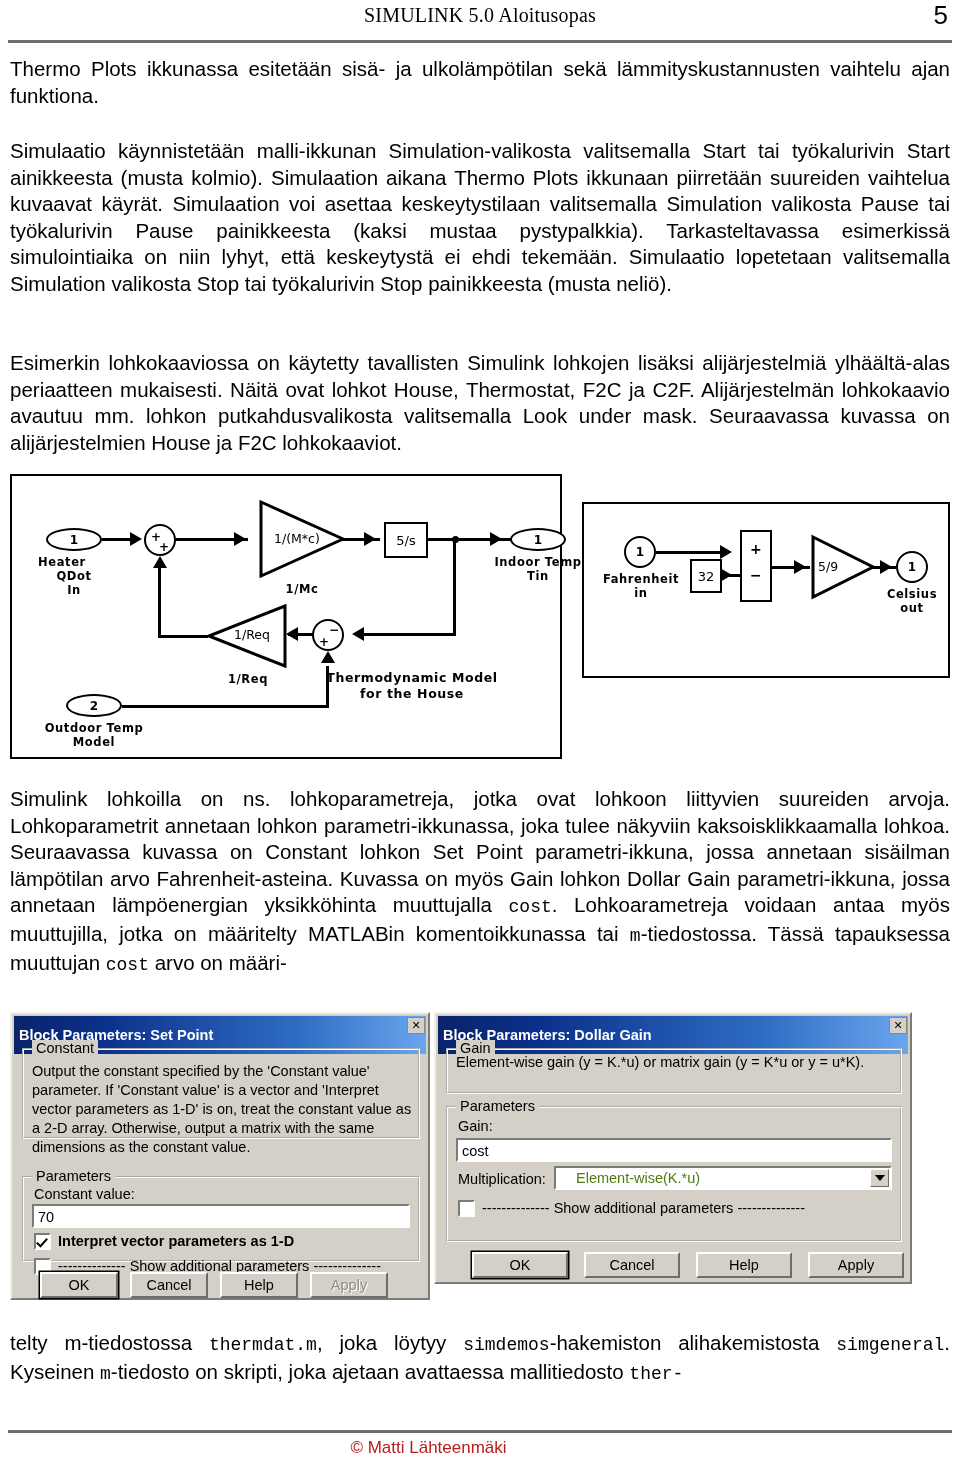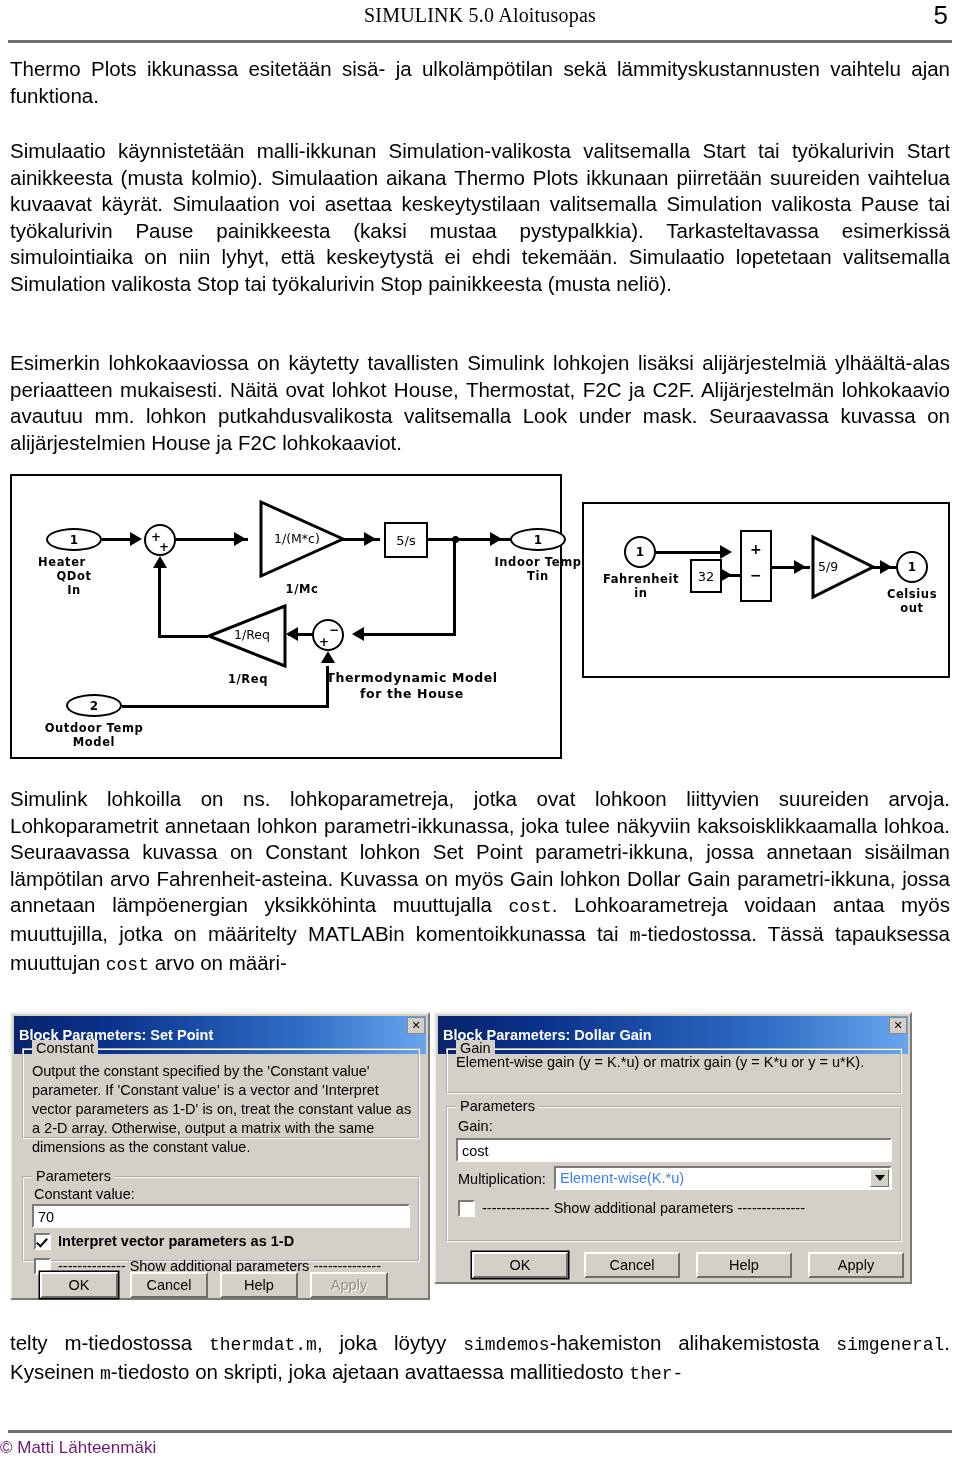--- a/index.html
+++ b/index.html
@@ -256,24 +256,24 @@
     align-items: center;
   }
   .combo {
     position: absolute;
     background: #ffffff;
     border: 2px solid #7b7b75;
     border-right-color: #ffffff;
     border-bottom-color: #ffffff;
     box-sizing: border-box;
     font-size: 14.5px;
-    color: #3b82f6;
-    display: flex;
-    align-items: center;
-    padding-left: 4px;
+    color: #4d7c0f;
+    display: flex;
+    align-items: center;
+    padding-left: 20px;
     text-align: center;
   }
   .combo-arrow {
     position: absolute;
     right: 1px; top: 1px;
     width: 19px; bottom: 1px;
     background: #d4d0c8;
     border: 1.5px solid #ffffff;
     border-right-color: #6e6e68;
     border-bottom-color: #6e6e68;
@@ -337,22 +337,23 @@
     top: 1430px;
     width: 944px;
     height: 3px;
     background: #6e6e6e;
   }
   .footer-text {
     position: absolute;
     left: 0;
     top: 1438px;
     width: 857px;
+    text-align: center;
     font-size: 17px;
-    color: #701a75;
+    color: #b91c1c;
   }
 </style>
 </head>
 <body>
 
 <div class="page">
 
   <div class="header">
     <div class="header-title">SIMULINK 5.0 Aloitusopas</div>
     <div class="header-page">5</div>

